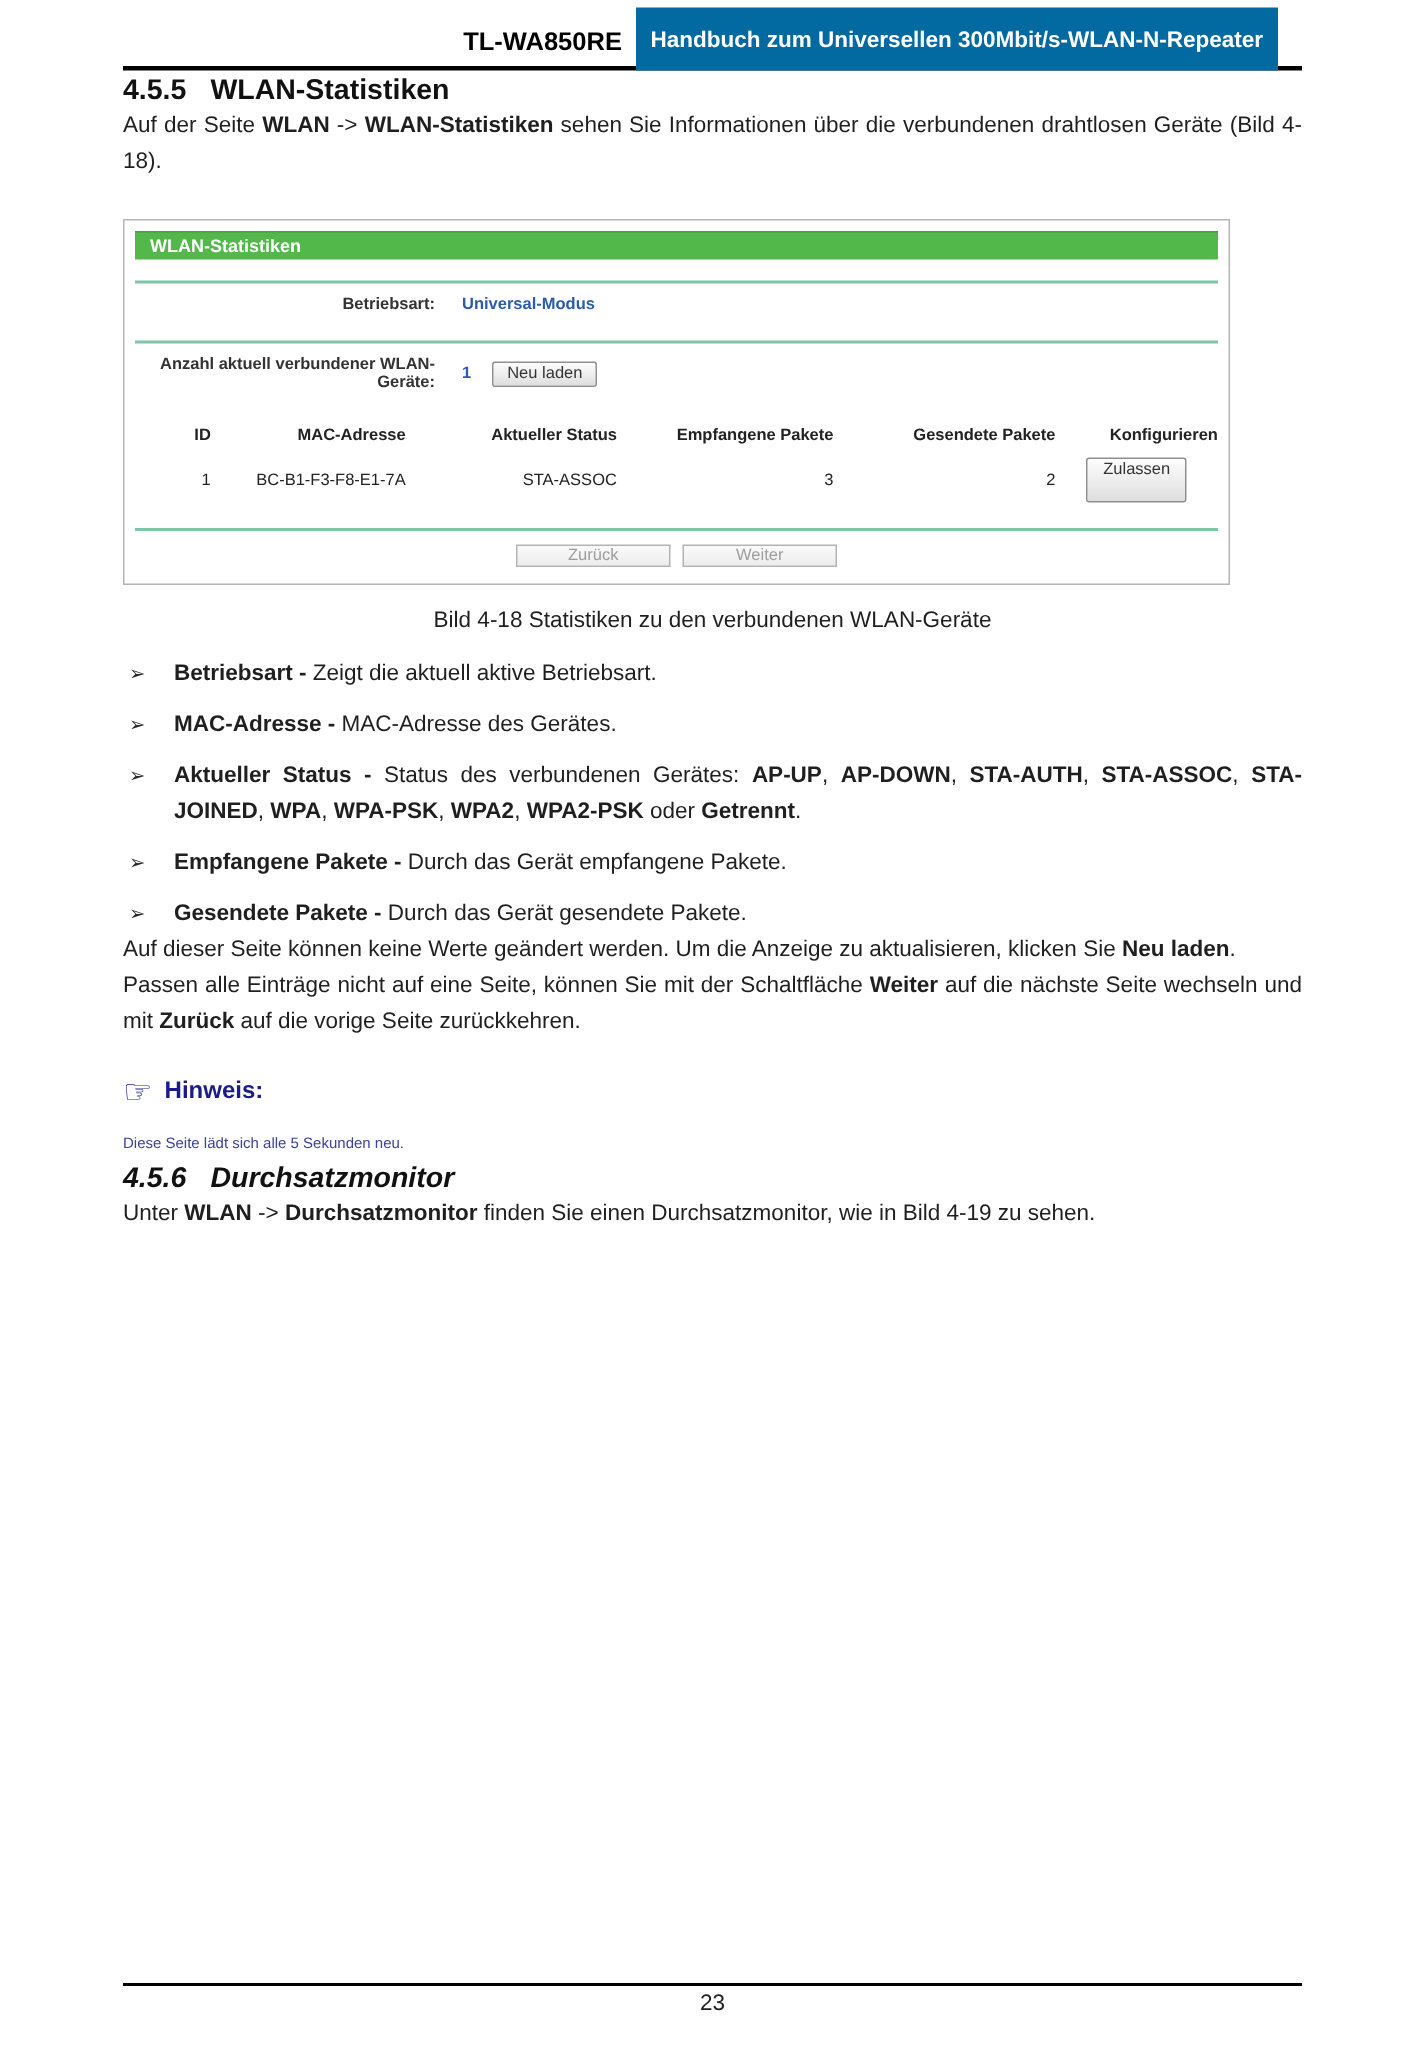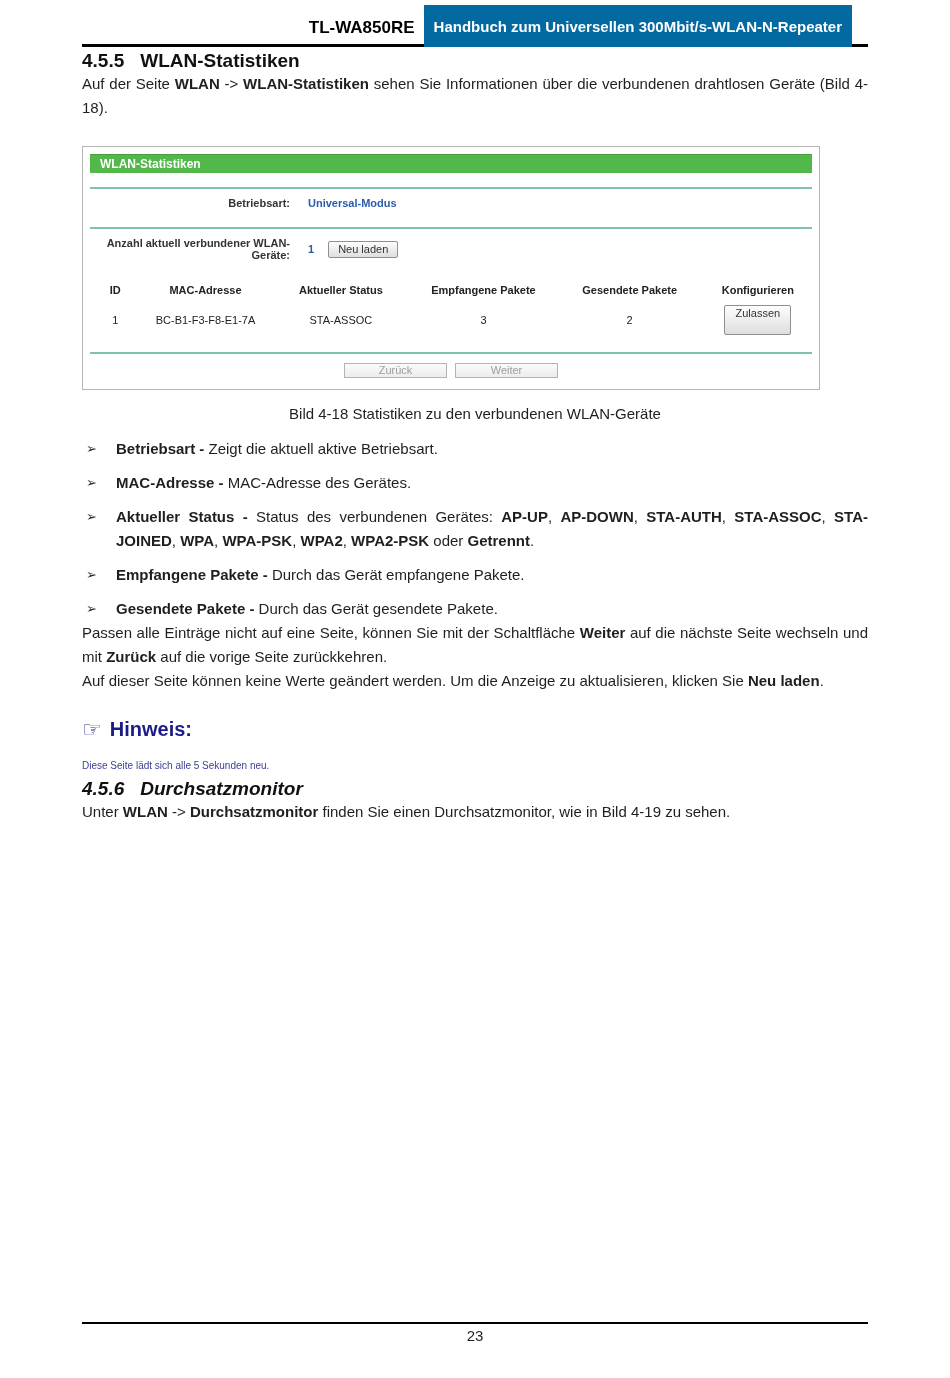--- a/index.html
+++ b/index.html
@@ -42,21 +42,21 @@
   .flabel { width:200px; text-align:right; font-weight:bold; color:#333; }
   .fvalue { margin-left:18px; font-weight:bold; color:var(--value-blue,#2b5cab); }
   .mini-btn {
     margin-left:14px; font-size:11px; color:#333; height:17px; line-height:15px;
     padding:0 9px; border:1px solid #8f8f8f; border-radius:2px;
     background:linear-gradient(#fdfdfd,#dedede); display:inline-block; box-sizing:border-box;
   }
   .stats-table { margin-top:23px; }
   .t-head, .t-row {
     display:grid; grid-template-columns:7% 18% 19.5% 20% 20.5% 15%;
-    text-align:center; align-items:center; font-size:11px;
+    text-align:right; align-items:center; font-size:11px;
   }
   .t-head { font-weight:bold; color:#222; }
   .t-row { margin-top:9px; color:#222; }
   .zul-btn {
     justify-self:center; font-size:11px; color:#333; height:30px; line-height:14px;
     padding:0 10px; border:1px solid #8f8f8f; border-radius:2px;
     background:linear-gradient(#fdfdfd,#dedede); display:inline-block; box-sizing:border-box;
   }
   .sep-bottom { margin-top:17px; }
   .nav-btns { margin-top:9px; display:flex; justify-content:center; gap:8px; padding-bottom:4px; }
@@ -67,21 +67,21 @@
   }
   .caption { margin-top:15px; font-size:15px; text-align:center; color:#1f1f1f; }
   
   ul.bullets { list-style:none; margin:12px 0 0 0; padding:0; }
   ul.bullets li { display:flex; margin-top:10px; font-size:15px; line-height:24px; }
   .arrow { width:34px; flex:0 0 34px; font-size:13px; color:#2a2a2a; padding-left:4px; box-sizing:border-box; }
   .li-text { flex:1; text-align:justify; }
   
   .note-head { margin-top:25px; display:flex; align-items:center; }
   .note-icon { font-size:22px; color:var(--note-navy,#1c1c86); line-height:20px; margin-right:8px; }
-  .note-label { font-size:20px; font-weight:bold; color:var(--note-navy,#1c1c86); }
+  .note-label { font-size:16px; font-weight:bold; color:var(--note-navy,#1c1c86); }
   .note-text { margin:13px 0 0 0; font-size:10px; line-height:24px; color:var(--note-text-blue,#3c4296); }
   
   .foot-rule { position:absolute; left:82px; right:82px; top:1322px; height:2px; background:#000; }
   .page-num { position:absolute; left:0; right:0; top:1327px; text-align:center; font-size:15px; color:#1f1f1f; }
   b { font-weight:bold; }
 </style>
 </head>
 <body>
 
 <div class="page">
@@ -165,22 +165,22 @@
       <li>
         <span class="arrow">➢</span>
         <span class="li-text"><b>Empfangene Pakete - </b><span>Durch das Gerät empfangene Pakete.</span></span>
       </li>
       <li>
         <span class="arrow">➢</span>
         <span class="li-text"><b>Gesendete Pakete - </b><span>Durch das Gerät gesendete Pakete.</span></span>
       </li>
     </ul>
 
+    <p class="body just mt14"><span>Auf dieser Seite können keine Werte geändert werden. Um die Anzeige zu aktualisieren, klicken Sie </span><b>Neu laden</b><span>.</span></p>
     <p class="body just mt12"><span>Passen alle Einträge nicht auf eine Seite, können Sie mit der Schaltfläche </span><b>Weiter</b><span> auf die nächste Seite wechseln und mit </span><b>Zurück</b><span> auf die vorige Seite zurückkehren.</span></p>
-    <p class="body just mt14"><span>Auf dieser Seite können keine Werte geändert werden. Um die Anzeige zu aktualisieren, klicken Sie </span><b>Neu laden</b><span>.</span></p>
 
     <div class="note-head">
       <span class="note-icon">☞</span>
       <span class="note-label">Hinweis:</span>
     </div>
     <p class="note-text">Diese Seite lädt sich alle 5 Sekunden neu.</p>
 
     <h2 class="sec sec-456">
       <span class="num">4.5.6</span>
       <span>Durchsatzmonitor</span>

